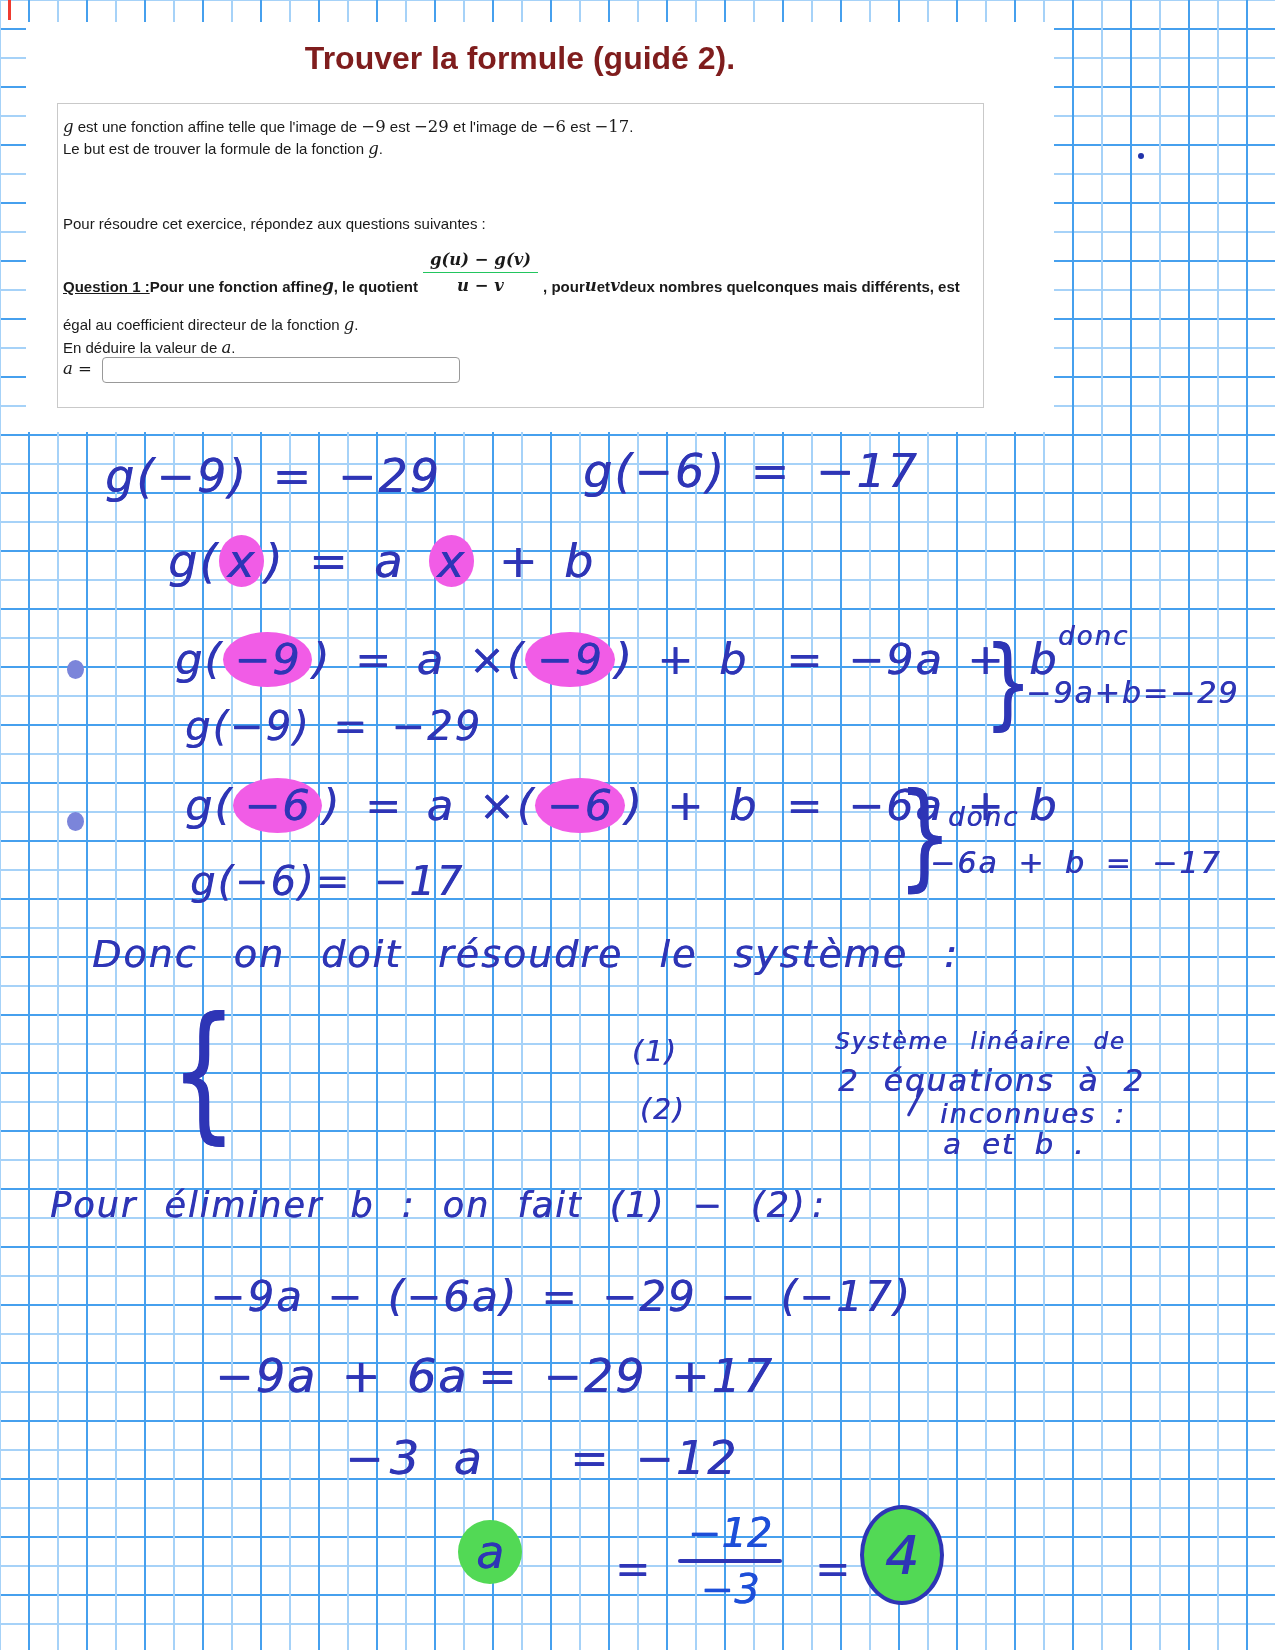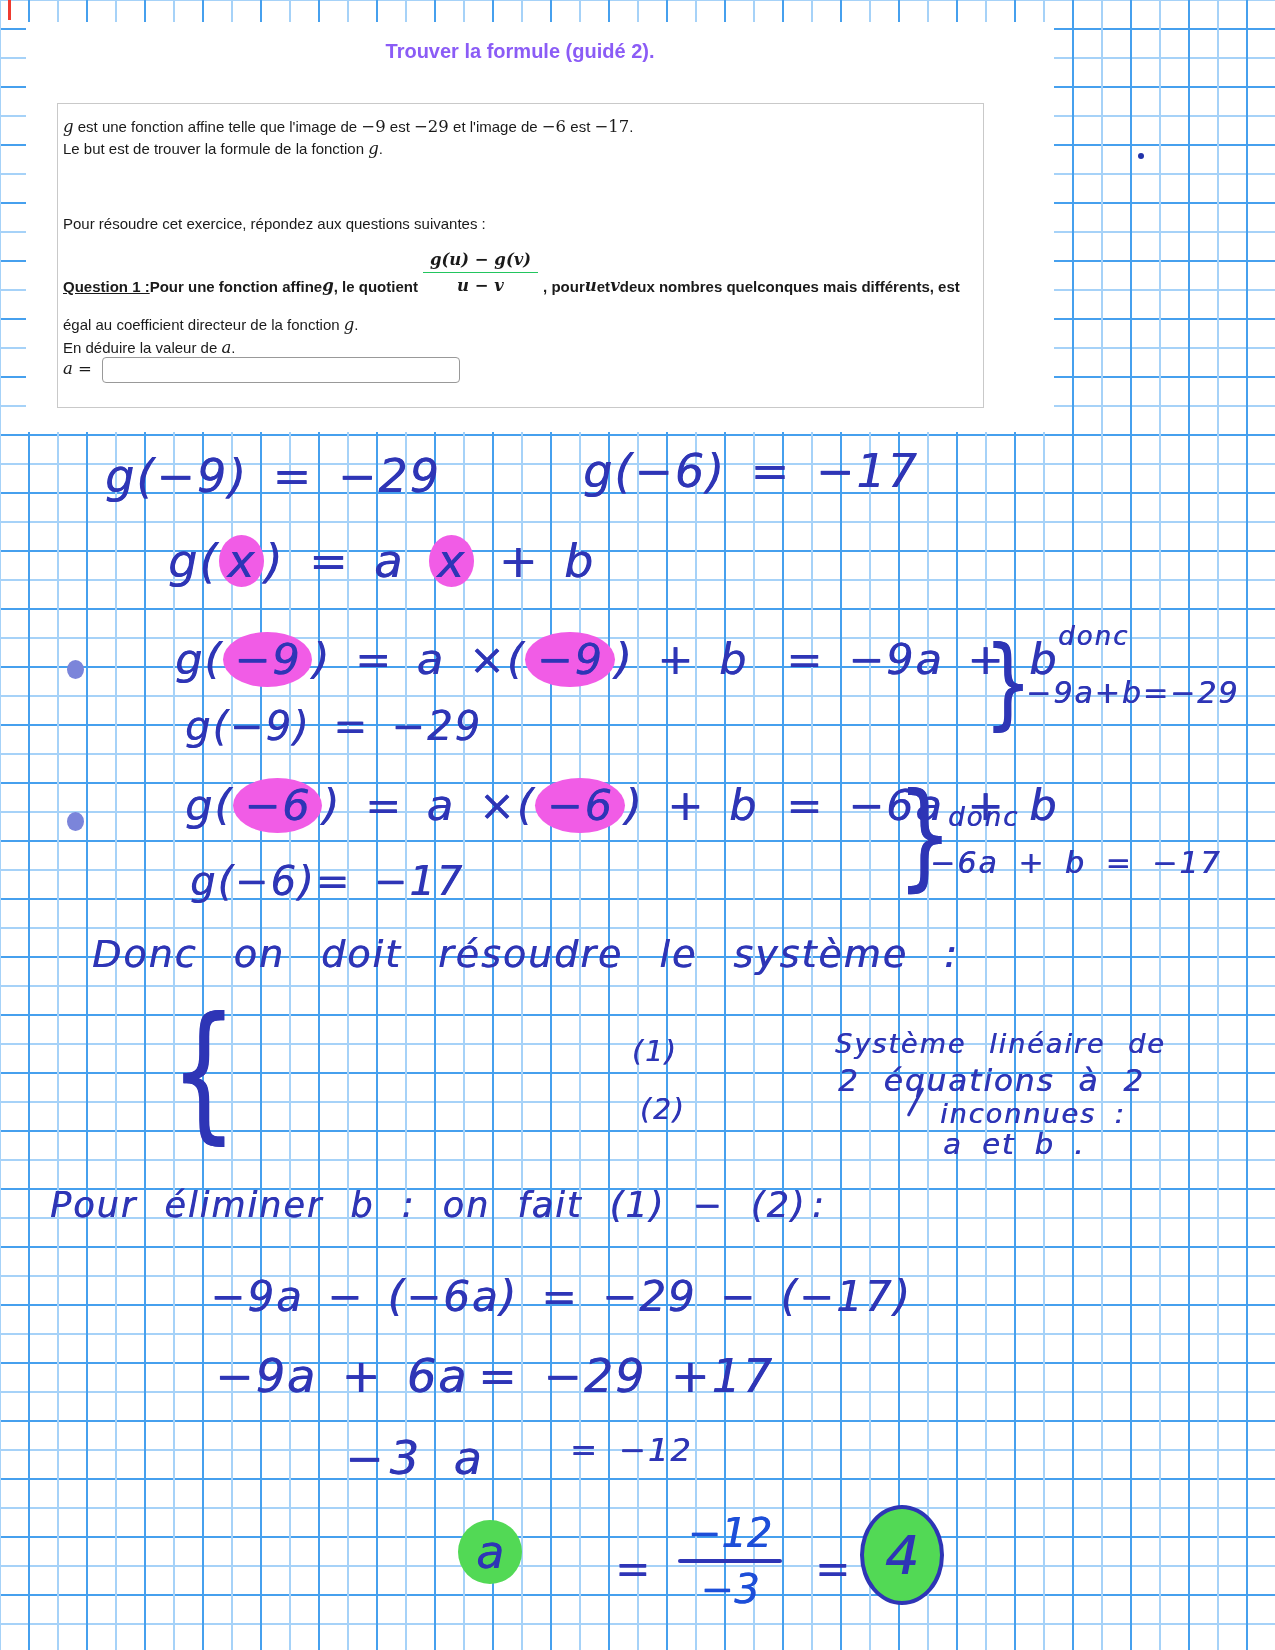--- a/index.html
+++ b/index.html
@@ -12,21 +12,21 @@
       linear-gradient(to right,#a6d2f8 2px,transparent 2px),
       linear-gradient(to bottom,#46a0ee 2px,transparent 2px),
       linear-gradient(to bottom,#a6d2f8 2px,transparent 2px);
     background-size:58px 1650px,58px 1650px,1275px 58px,1275px 58px;
     background-position:28px 0,57px 0,0 28px,0 57px;}
   .doc-area{position:absolute;left:26px;top:22px;width:1028px;height:410px;background:#fff;z-index:1;}
   .red-margin{position:absolute;left:8px;top:0;width:3px;height:20px;background:#ee3b30;z-index:2;}
   .ink-dot{position:absolute;left:1138px;top:153px;width:6px;height:6px;border-radius:50%;background:#2233aa;z-index:4;}
   
   .title{position:absolute;left:57px;top:40px;width:926px;text-align:center;z-index:2;
-         font-size:20px;font-weight:bold;color:#8b5cf6;}
+         font-size:32px;font-weight:bold;color:#7f1d1d;}
   .ex-box{position:absolute;left:57px;top:103px;width:925px;height:303px;border:1px solid #c9c9c9;background:#fff;z-index:2;}
   .bl{position:absolute;z-index:3;font-size:15px;color:#1a1a1a;white-space:nowrap;}
   .m{font-family:"DejaVu Serif",serif;font-style:italic;font-size:16.5px;}
   .mn{font-family:"DejaVu Serif",serif;font-size:16.5px;}
   .u{text-decoration:underline;}
   .pfrac{display:inline-flex;flex-direction:column;align-items:center;margin:0 5px;vertical-align:middle;}
   .pfrac .num{border-bottom:1px solid #22c55e;padding:0 7px 3px;}
   .pfrac .den{padding-top:3px;}
   .q1row{display:flex;align-items:flex-end;font-weight:bold;}
   .ans-input{width:352px;height:22px;border:1px solid #999;border-radius:4px;margin-left:10px;vertical-align:middle;}
@@ -130,36 +130,36 @@
   <div class="hw" style="left:948px;top:803px;font-size:26px;">donc</div>
   <div class="hw" style="left:930px;top:846px;font-size:30px;">−6a + b = −17</div>
   <div class="hw" style="left:190px;top:858px;font-size:40px;">g(−6)= −17</div>
 
   <div class="hw" style="left:92px;top:933px;font-size:38px;word-spacing:22px;">Donc on doit résoudre le système :</div>
 
   <div class="brace" style="left:170px;top:998px;font-size:132px;transform:scale(0.8,1.12);transform-origin:top left;">{</div>
   <div class="hw" style="left:632px;top:1036px;font-size:28px;">(1)</div>
   <div class="hw" style="left:640px;top:1094px;font-size:28px;">(2)</div>
 
-  <div class="hw" style="left:835px;top:1028px;font-size:27px;letter-spacing:2px;word-spacing:12px;">Système linéaire de</div>
+  <div class="hw" style="left:835px;top:1028px;font-size:23px;letter-spacing:2px;word-spacing:12px;">Système linéaire de</div>
   <div class="hw" style="left:838px;top:1063px;font-size:31px;letter-spacing:2px;word-spacing:12px;">2 équations à 2</div>
   <div class="slash"></div>
   <div class="hw" style="left:940px;top:1098px;font-size:27px;">inconnues :</div>
   <div class="hw" style="left:943px;top:1128px;font-size:29px;">a et b .</div>
 
   <div class="hw" style="left:50px;top:1185px;font-size:35px;word-spacing:14px;">Pour  éliminer  b :   on fait  (1) − (2)</div>
   <div class="hw" style="left:812px;top:1185px;font-size:35px;">:</div>
 
   <div class="hw" style="left:210px;top:1273px;font-size:42px;">−9a − (−6a) = −29 − (−17)</div>
 
   <div class="hw" style="left:215px;top:1350px;font-size:46px;">−9a + 6a</div>
   <div class="hw" style="left:478px;top:1350px;font-size:46px;">= −29 +17</div>
 
   <div class="hw" style="left:345px;top:1432px;font-size:46px;letter-spacing:6px;">−3 a</div>
-  <div class="hw" style="left:570px;top:1432px;font-size:32px;">= −12</div>
+  <div class="hw" style="left:570px;top:1432px;font-size:46px;">= −12</div>
 
   <div class="circ-a">
       <span>a</span>
     </div>
   <div class="hw" style="left:615px;top:1545px;font-size:42px;">=</div>
   <div class="hwfrac" style="left:678px;top:1510px;width:104px;font-size:40px;">
     <div>−12</div>
     <div class="bar"></div>
     <div>−3</div>
   </div>

